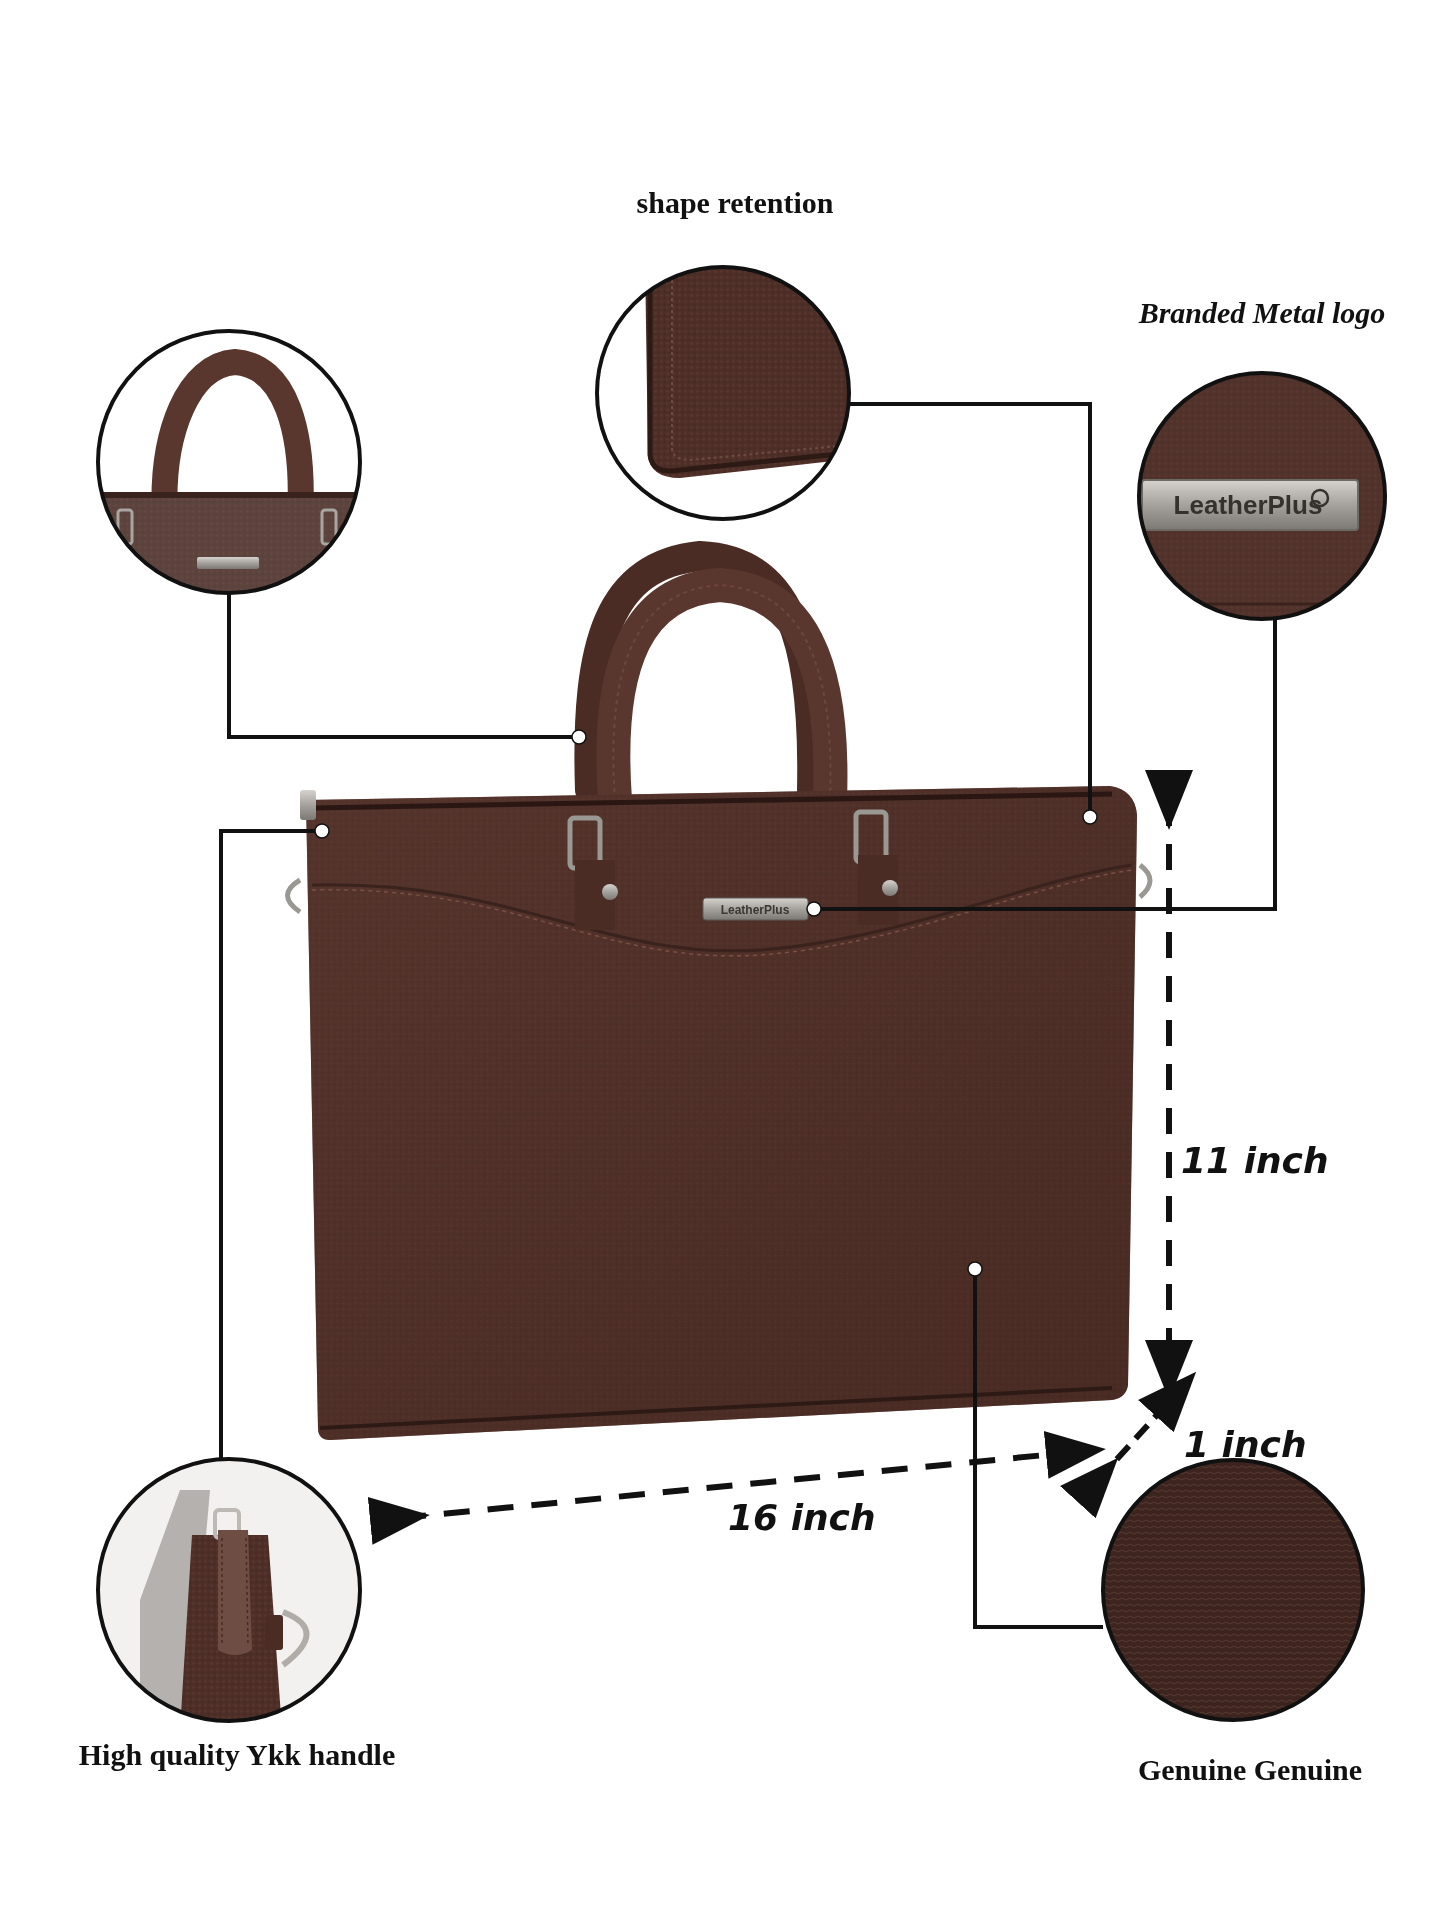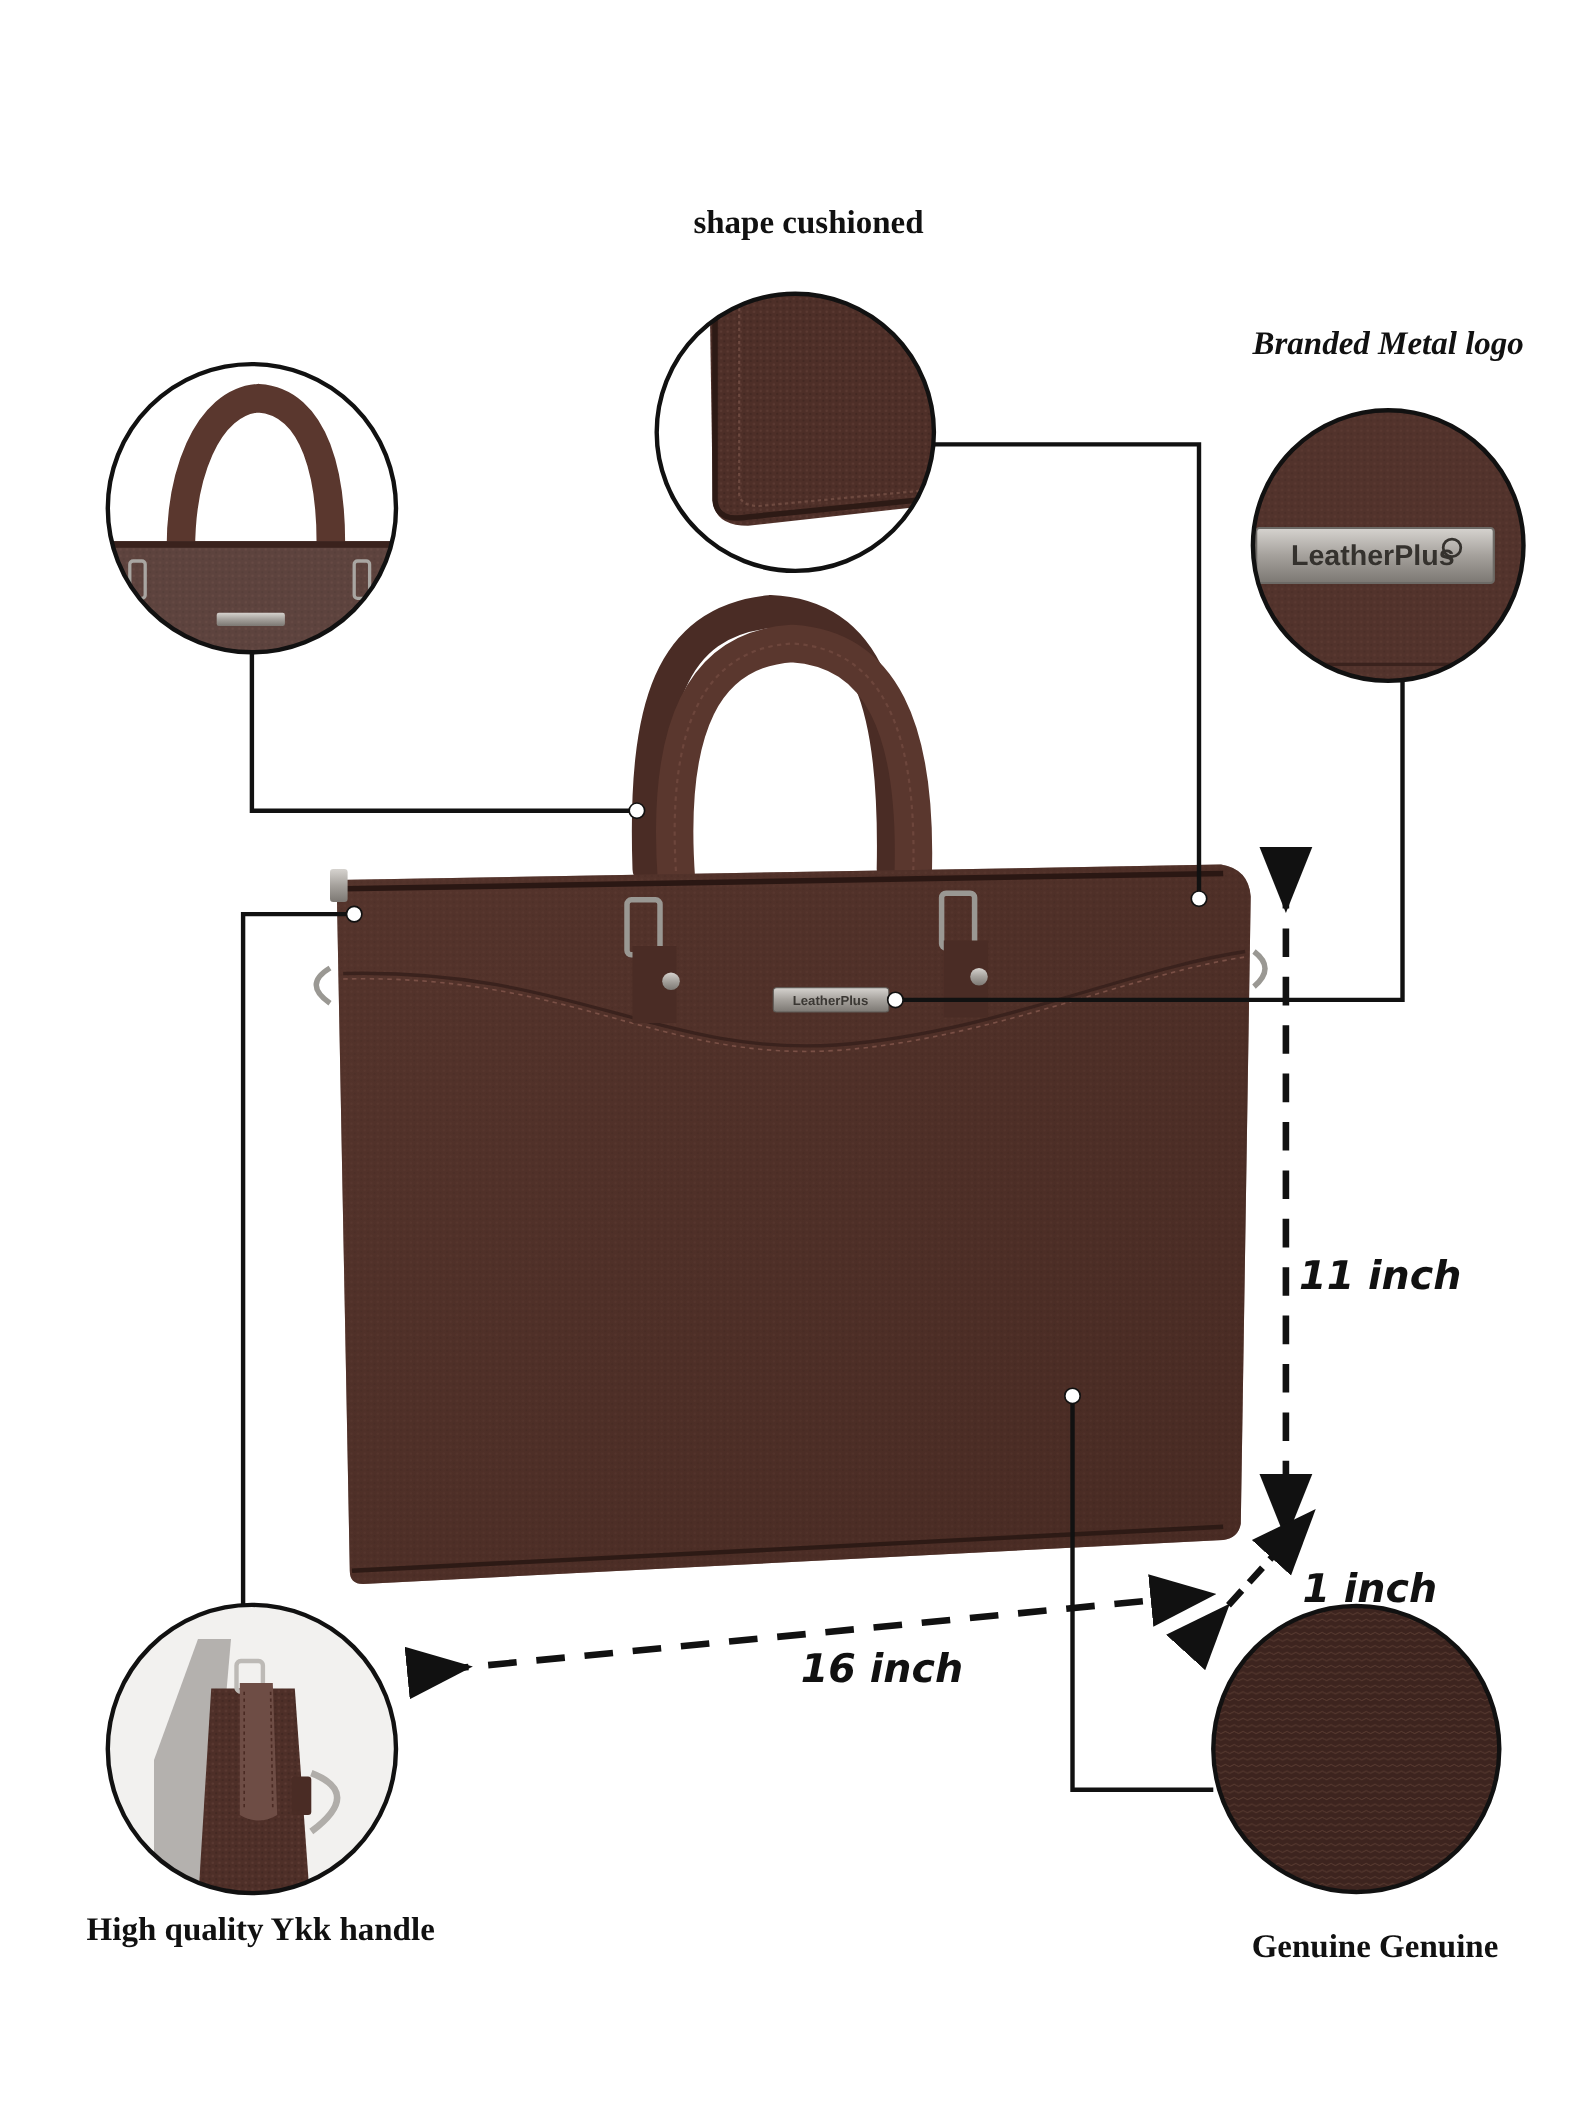--- a/index.html
+++ b/index.html
@@ -159,21 +159,21 @@
     </g>
 
     <g stroke="#111" stroke-width="6" fill="none" stroke-dasharray="26 18">
       <line x1="1169" y1="800" x2="1169" y2="1370" marker-start="url(#arrowHead)" marker-end="url(#arrowHead)"></line>
       <line x1="400" y1="1518" x2="1076" y2="1452" marker-start="url(#arrowHead)" marker-end="url(#arrowHead)"></line>
       <line x1="1098" y1="1480" x2="1176" y2="1394" stroke-dasharray="18 10" marker-start="url(#arrowHead)" marker-end="url(#arrowHead)"></line>
     </g>
   </svg>
 
   <div class="label" style="left:735px; top:183px;">
-    <div>shape cushioned</div>
+    <div>shape retention</div>
   </div>
   <div class="label" style="left:1262px; top:293px;font-style:italic;">
     <div>Branded Metal logo</div>
   </div>
   <div class="label" style="left:237px; top:1735px;">
     <div>High quality Ykk handle</div>
   </div>
   <div class="label" style="left:1250px; top:1750px;">
     <div>Genuine Genuine</div>
   </div>

